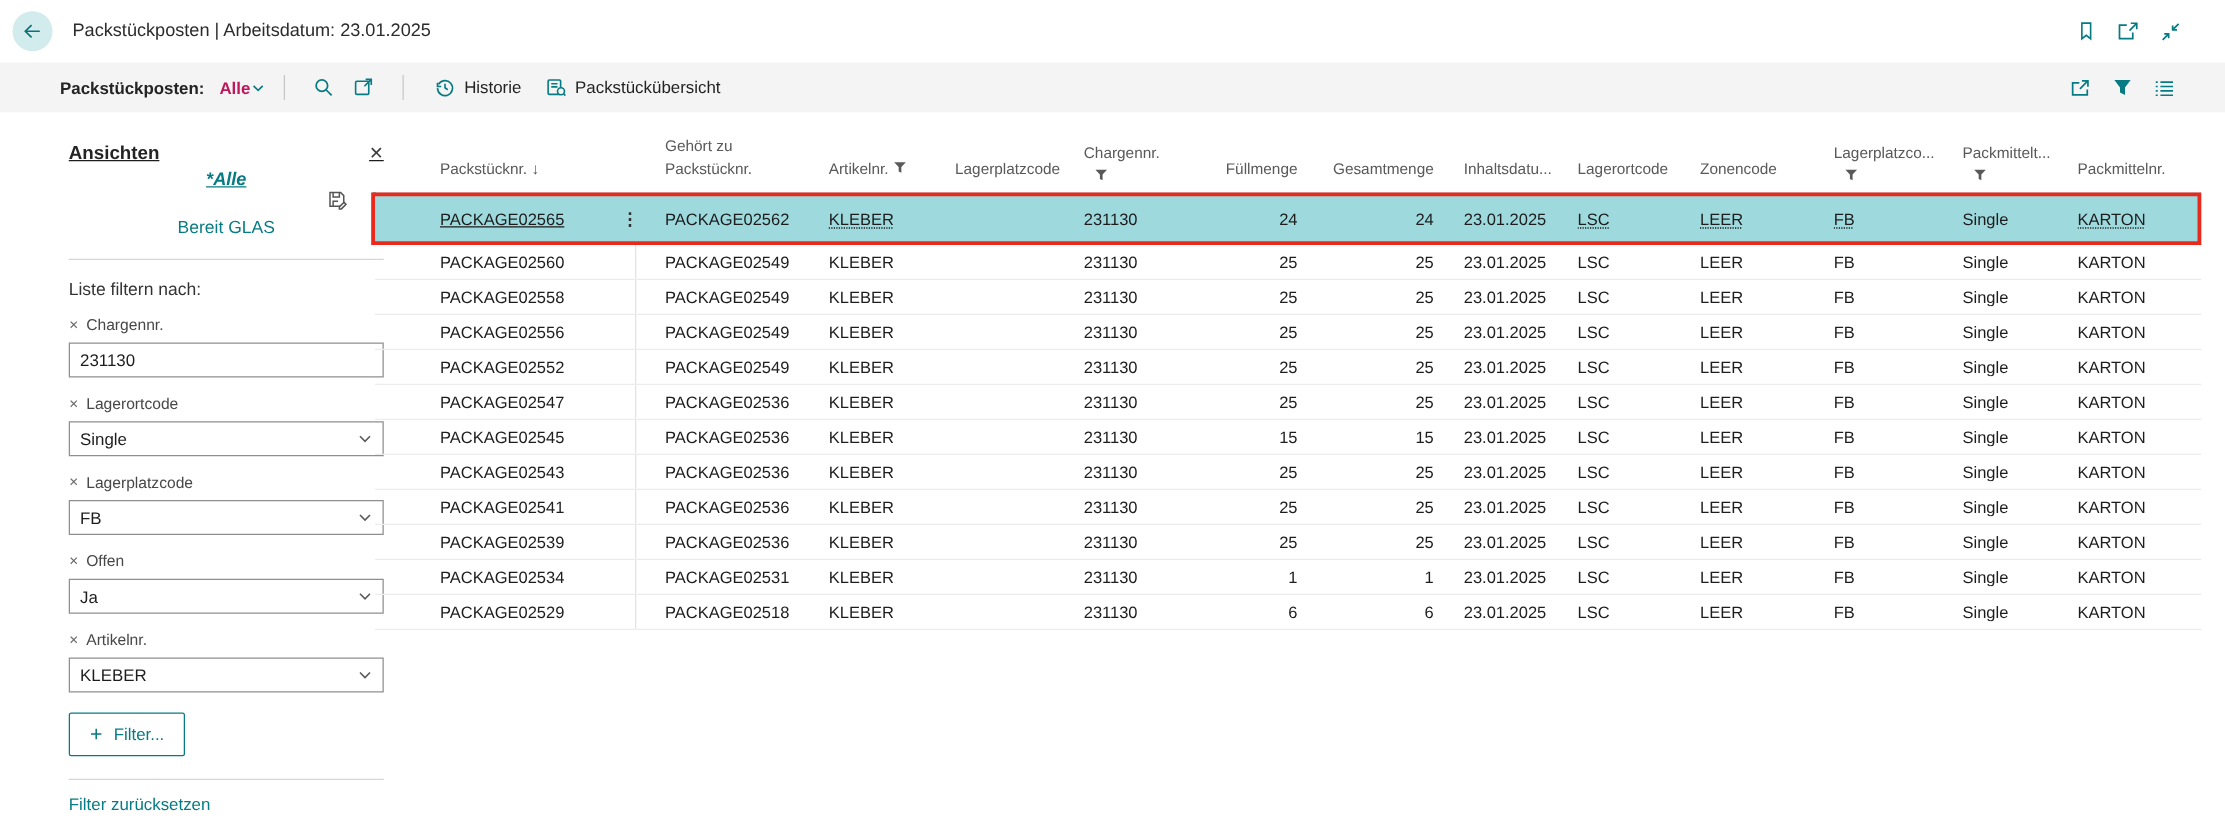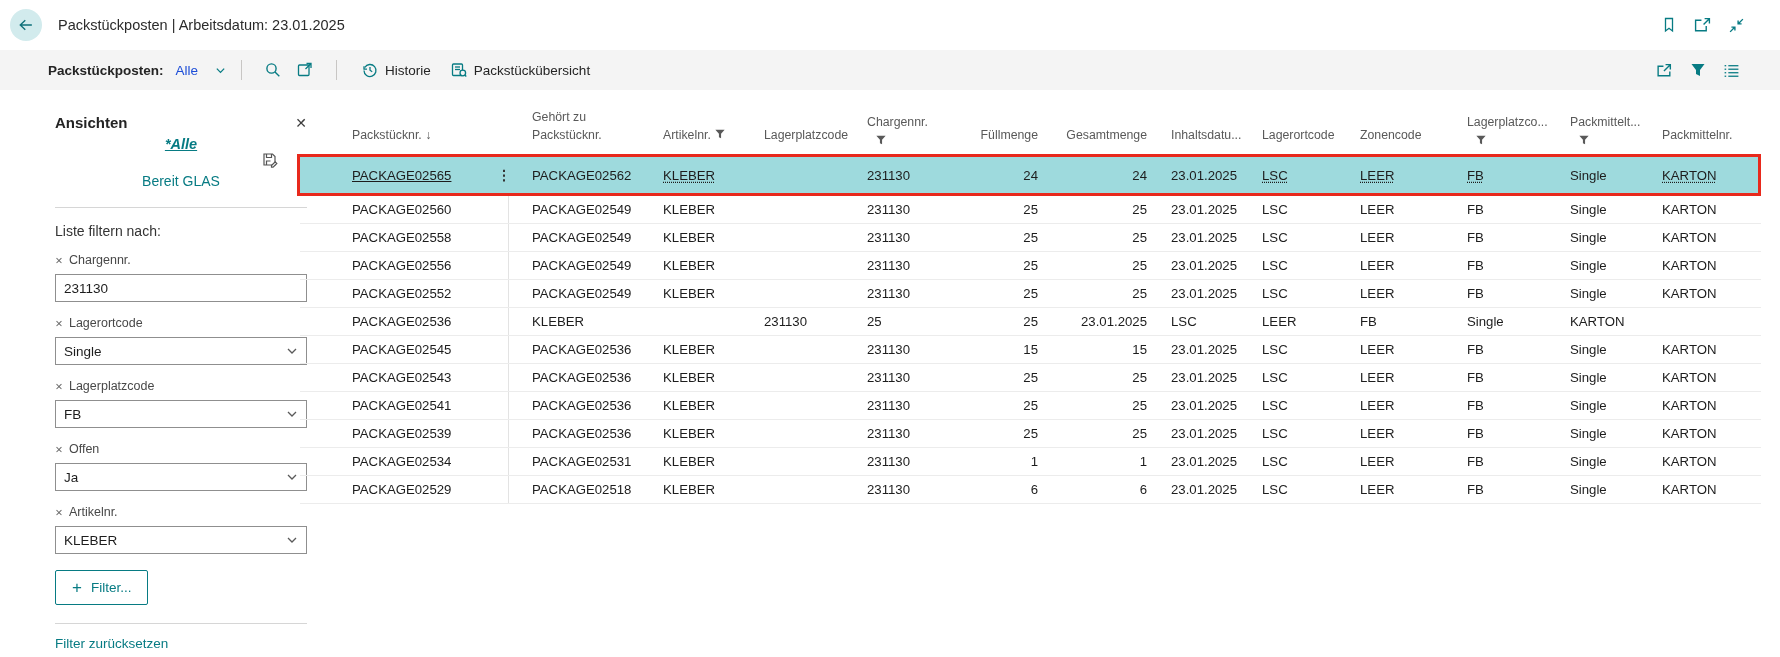--- a/index.html
+++ b/index.html
@@ -14,33 +14,33 @@
   
   .topbar { height:50px; display:flex; align-items:center; padding:0 0 0 10px; background:#fff; }
   .back-btn { width:32px; height:32px; border-radius:50%; background:#d2ebed; display:flex; align-items:center; justify-content:center; flex:0 0 auto; }
   .page-title { margin-left:16px; font-size:14.5px; color:#2b2b2b; }
   .topbar-icons { margin-left:auto; display:flex; gap:17px; margin-right:35px; align-items:center; }
   .topbar-icons button { display:flex; }
 
   
   .toolbar { height:40px; background:#f4f4f4; display:flex; align-items:center; padding:0 0 0 48px; }
   .tb-caption { font-weight:bold; font-size:13.5px; color:#242424; }
-  .tb-view { display:flex; align-items:center; gap:17px; margin-left:12px; color:#1d4ed8; font-size:13.5px; }
+  .tb-view { display:flex; align-items:center; gap:1px; margin-left:12px; color:#be185d; font-size:13.5px;font-weight:bold; }
   .tb-sep { width:1px; height:20px; background:#c8c6c4; margin:0 15px; }
   .ibtn { display:flex; margin:0 8px; }
-  .tbtn { display:flex; align-items:center; gap:7px; font-size:13.5px; color:#242424; margin:0 10px; }
+  .tbtn { display:flex; align-items:flex-start; gap:7px; font-size:13.5px; color:#242424; margin:0 10px; }
   .tb-right { margin-left:auto; display:flex; gap:17px; margin-right:40px; align-items:center; }
   .tb-right button { display:flex; }
 
   
   .content { position:relative; height:567px; background:#fff; }
 
   
   .pane { position:absolute; left:55px; top:0; width:252px; padding-top:24px; }
-  .pane-head { display:flex; align-items:flex-end; justify-content:space-between; }
+  .pane-head { display:flex; align-items:flex-start; justify-content:space-between;text-decoration:underline; }
   .pane-title { font-size:15px; font-weight:bold; color:#242424; }
   .pane-close { font-size:14px; color:#3c3c3c; cursor:pointer; }
   .view-row { display:flex; align-items:center; margin-top:5px;flex-direction:column; }
   .view { font-size:14px; color:#077b83; cursor:pointer; }
   .view.active { font-weight:bold; font-style:italic; text-decoration:underline; font-size:14.5px; }
   .view-icons { margin-left:auto; display:flex; align-items:center; gap:14px; }
   .more-dots { font-size:15px; color:#444; font-weight:bold; cursor:pointer; line-height:1; }
   hr.pane-hr { border:none; border-top:1px solid #d6d6d6; margin:18px 0 0 0; }
   .fheading { margin-top:15px; font-size:14px; color:#333; }
   .fgroup { margin-top:14px; }
@@ -397,20 +397,21 @@
           <div class="cell">25</div>
           <div class="cell">25</div>
           <div class="cell">23.01.2025</div>
           <div class="cell">LSC</div>
           <div class="cell">LEER</div>
           <div class="cell">FB</div>
           <div class="cell">Single</div>
           <div class="cell">KARTON</div>
         </div>
         <div class="row grid">
+          <div class="cell">PACKAGE02547</div>
           <div class="cell">PACKAGE02536</div>
           <div class="cell">KLEBER</div>
           <div class="cell"></div>
           <div class="cell">231130</div>
           <div class="cell">25</div>
           <div class="cell">25</div>
           <div class="cell">23.01.2025</div>
           <div class="cell">LSC</div>
           <div class="cell">LEER</div>
           <div class="cell">FB</div>

